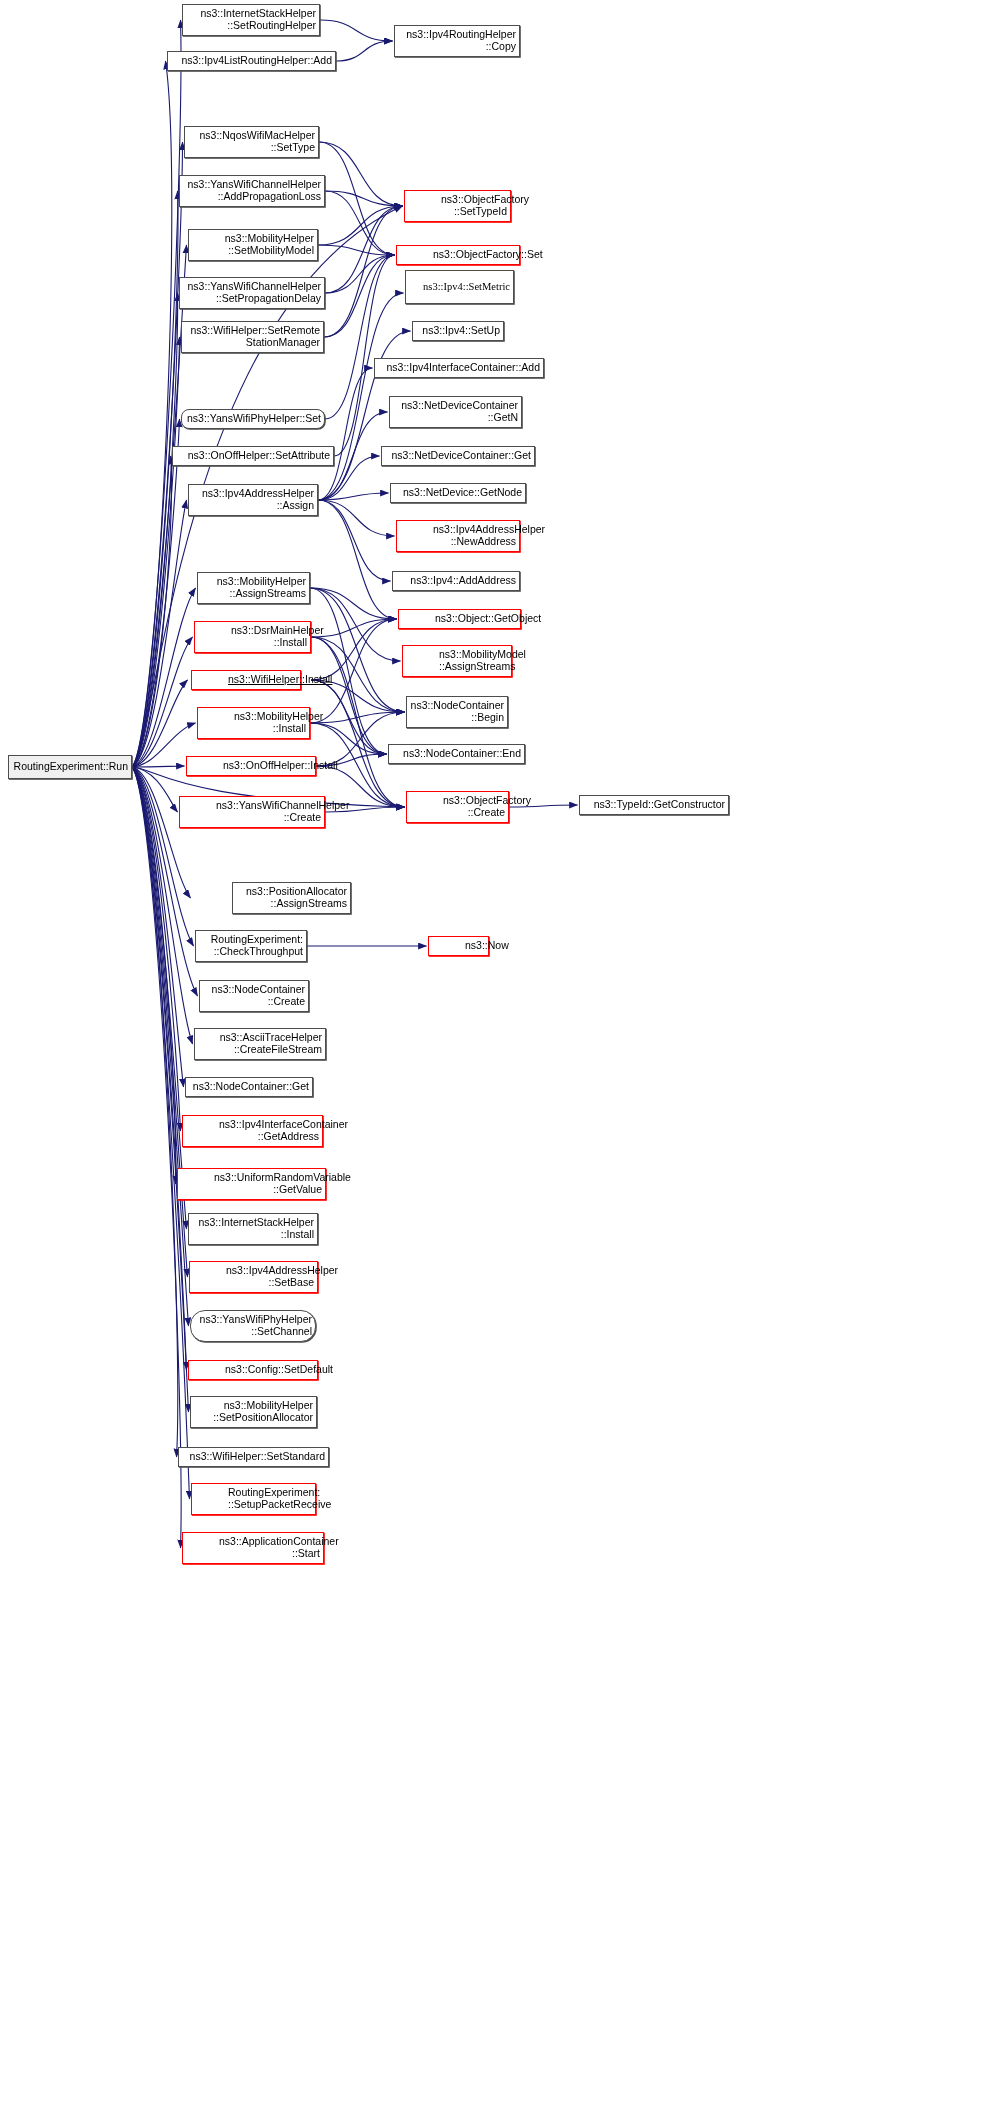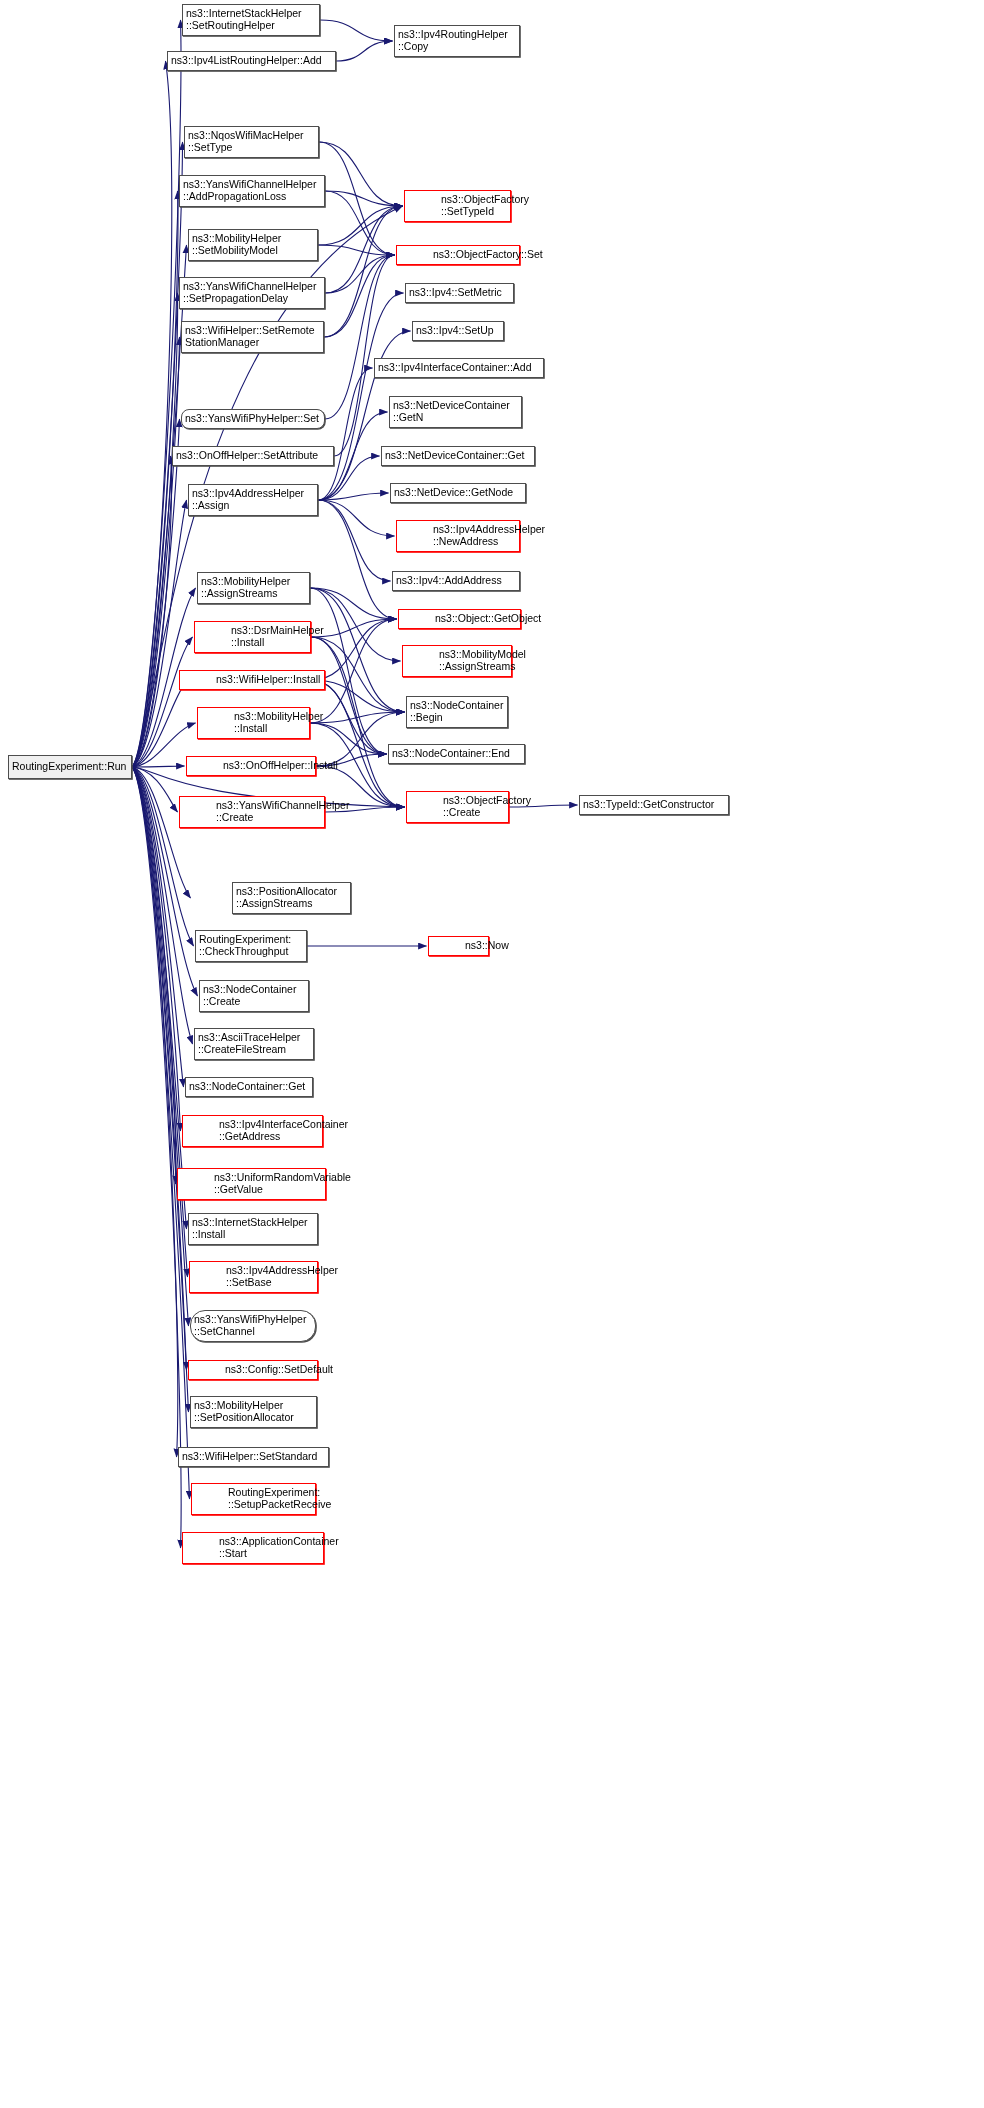--- a/index.html
+++ b/index.html
@@ -1,20 +1,20 @@
 <!DOCTYPE html>
 <html><head>
 <meta charset="utf-8">
 <style>
   html,body{margin:0;padding:0;background:#ffffff;}
   body{font-family:"Liberation Sans",sans-serif;}
   #canvas{position:relative;width:984px;height:2108px;background:#ffffff;overflow:hidden;}
   #edges{position:absolute;left:0;top:0;width:984px;height:2108px;}
   .node{position:absolute;box-sizing:border-box;display:flex;align-items:center;justify-content:center;
-        text-align:left;background:#ffffff;line-height:1.12;
+        text-align:right;background:#ffffff;line-height:1.12;
         font-family:"Liberation Sans",sans-serif;font-size:10.5px;color:#000000;
         padding:1px 3px;white-space:pre-line;}
   .node.black{border:1px solid #4d4d4d;box-shadow:0.8px 0.8px 0 #4d4d4d;}
   .node.red{border:1px solid #ff0000;box-shadow:0.8px 0.8px 0 #ff0000;padding-left:36px;}
   .node.root{border:1px solid #4d4d4d;background:#f0f0f0;box-shadow:0.8px 0.8px 0 #4d4d4d;}
   .node span{display:block;width:100%;}
 </style>
 </head>
 <body>
 
@@ -117,21 +117,21 @@
 ::SetType</span></div>
       <div class="node black" style="left: 179px; top: 175px; width: 146px; height: 32px;"><span>ns3::YansWifiChannelHelper
 ::AddPropagationLoss</span></div>
       <div class="node red" style="left: 404px; top: 190px; width: 107px; height: 32px;"><span>ns3::ObjectFactory
 ::SetTypeId</span></div>
       <div class="node black" style="left: 188px; top: 229px; width: 130px; height: 32px;"><span>ns3::MobilityHelper
 ::SetMobilityModel</span></div>
       <div class="node red" style="left: 396px; top: 245px; width: 124px; height: 20px;"><span>ns3::ObjectFactory::Set</span></div>
       <div class="node black" style="left: 179px; top: 277px; width: 146px; height: 32px;"><span>ns3::YansWifiChannelHelper
 ::SetPropagationDelay</span></div>
-      <div class="node black" style="left: 405px; top: 283px; width: 109px; height: 20px;"><span>ns3::Ipv4::SetMetric</span></div>
+      <div class="node black" style="left: 405px; top: 270px; width: 109px; height: 34px; font-family: Liberation Serif, serif;"><span>ns3::Ipv4::SetMetric</span></div>
       <div class="node black" style="left: 181px; top: 321px; width: 143px; height: 32px;"><span>ns3::WifiHelper::SetRemote
 StationManager</span></div>
       <div class="node black" style="left: 412px; top: 321px; width: 92px; height: 20px;"><span>ns3::Ipv4::SetUp</span></div>
       <div class="node black" style="left: 374px; top: 358px; width: 170px; height: 20px;"><span>ns3::Ipv4InterfaceContainer::Add</span></div>
       <div class="node black" style="left: 389px; top: 396px; width: 133px; height: 32px;"><span>ns3::NetDeviceContainer
 ::GetN</span></div>
       <div class="node black" style="left: 181px; top: 409px; width: 144px; height: 20px; border-radius: 8px;"><span>ns3::YansWifiPhyHelper::Set</span></div>
       <div class="node black" style="left: 381px; top: 446px; width: 154px; height: 20px;"><span>ns3::NetDeviceContainer::Get</span></div>
       <div class="node black" style="left: 172px; top: 446px; width: 162px; height: 20px;"><span>ns3::OnOffHelper::SetAttribute</span></div>
       <div class="node black" style="left: 390px; top: 483px; width: 136px; height: 20px;"><span>ns3::NetDevice::GetNode</span></div>
@@ -140,40 +140,40 @@
       <div class="node red" style="left: 396px; top: 520px; width: 124px; height: 32px;"><span>ns3::Ipv4AddressHelper
 ::NewAddress</span></div>
       <div class="node black" style="left: 392px; top: 571px; width: 128px; height: 20px;"><span>ns3::Ipv4::AddAddress</span></div>
       <div class="node black" style="left: 197px; top: 572px; width: 113px; height: 32px;"><span>ns3::MobilityHelper
 ::AssignStreams</span></div>
       <div class="node red" style="left: 398px; top: 609px; width: 123px; height: 20px;"><span>ns3::Object::GetObject</span></div>
       <div class="node red" style="left: 194px; top: 621px; width: 117px; height: 32px;"><span>ns3::DsrMainHelper
 ::Install</span></div>
       <div class="node red" style="left: 402px; top: 645px; width: 110px; height: 32px;"><span>ns3::MobilityModel
 ::AssignStreams</span></div>
-      <div class="node red" style="left: 179px; top: 670px; width: 146px; height: 20px;"><span>ns3::WifiHelper::Install</span></div>
+      <div class="node red" style="left: 191px; top: 670px; width: 110px; height: 20px; text-decoration: underline;"><span>ns3::WifiHelper::Install</span></div>
       <div class="node black" style="left: 406px; top: 696px; width: 102px; height: 32px;"><span>ns3::NodeContainer
 ::Begin</span></div>
       <div class="node red" style="left: 197px; top: 707px; width: 113px; height: 32px;"><span>ns3::MobilityHelper
 ::Install</span></div>
       <div class="node black" style="left: 388px; top: 744px; width: 137px; height: 20px;"><span>ns3::NodeContainer::End</span></div>
       <div class="node red" style="left: 186px; top: 756px; width: 130px; height: 20px;"><span>ns3::OnOffHelper::Install</span></div>
       <div class="node red" style="left: 406px; top: 791px; width: 103px; height: 32px;"><span>ns3::ObjectFactory
 ::Create</span></div>
       <div class="node black" style="left: 579px; top: 795px; width: 150px; height: 20px;"><span>ns3::TypeId::GetConstructor</span></div>
       <div class="node red" style="left: 179px; top: 796px; width: 146px; height: 32px;"><span>ns3::YansWifiChannelHelper
 ::Create</span></div>
       <div class="node black" style="left: 192px; top: 882px; width: 119px; height: 32px; margin-left: 40px;"><span>ns3::PositionAllocator
 ::AssignStreams</span></div>
       <div class="node black" style="left: 195px; top: 930px; width: 112px; height: 32px;"><span>RoutingExperiment:
 ::CheckThroughput</span></div>
       <div class="node red" style="left: 428px; top: 936px; width: 61px; height: 20px;"><span>ns3::Now</span></div>
       <div class="node black" style="left: 199px; top: 980px; width: 110px; height: 32px;"><span>ns3::NodeContainer
 ::Create</span></div>
-      <div class="node black" style="left: 194px; top: 1028px; width: 120px; height: 32px;"><span>ns3::AsciiTraceHelper
+      <div class="node black" style="left: 194px; top: 1028px; width: 132px; height: 32px;"><span>ns3::AsciiTraceHelper
 ::CreateFileStream</span></div>
       <div class="node black" style="left: 185px; top: 1077px; width: 128px; height: 20px;"><span>ns3::NodeContainer::Get</span></div>
       <div class="node red" style="left: 182px; top: 1115px; width: 141px; height: 32px;"><span>ns3::Ipv4InterfaceContainer
 ::GetAddress</span></div>
       <div class="node red" style="left: 177px; top: 1168px; width: 149px; height: 32px;"><span>ns3::UniformRandomVariable
 ::GetValue</span></div>
       <div class="node black" style="left: 188px; top: 1213px; width: 130px; height: 32px;"><span>ns3::InternetStackHelper
 ::Install</span></div>
       <div class="node red" style="left: 189px; top: 1261px; width: 129px; height: 32px;"><span>ns3::Ipv4AddressHelper
 ::SetBase</span></div>

